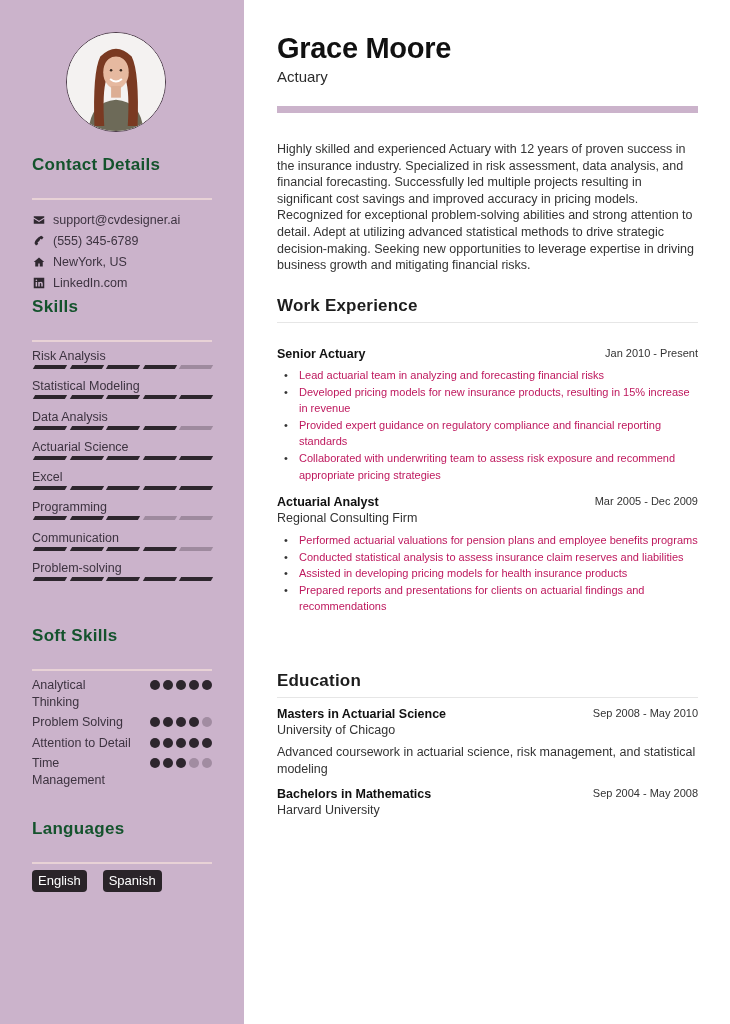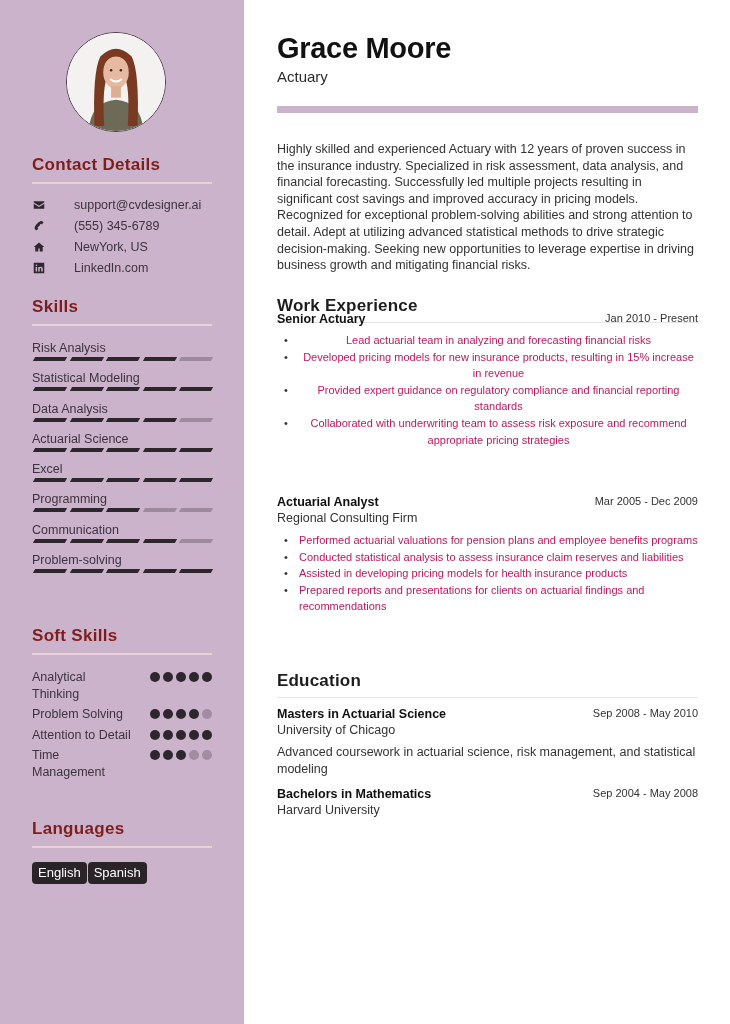--- a/index.html
+++ b/index.html
@@ -12,41 +12,41 @@
   }
   .photo {
     position: absolute; left: 66px; top: 32px; width: 100px; height: 100px;
     border-radius: 50%; border: 1.5px solid #4a3a48; overflow: hidden;
     background: #f3f1f0;
   }
   .photo svg { width: 100%; height: 100%; display: block; }
 
   .side-section { position: absolute; left: 32px; width: 180px; }
   .side-heading {
-    font-size: 17px; font-weight: bold; color: #7f1d1d; letter-spacing: 0.3px;
-    padding-bottom: 7px; border-bottom: 2px solid #e8d2d6; margin-bottom: 14px;
+    font-size: 17px; font-weight: bold; color: #14532d; letter-spacing: 0.3px;
+    padding-bottom: 23px; border-bottom: 2px solid #e8d2d6; margin-bottom: 6px;
   }
 
-  .contact-item { display: flex; align-items: flex-start; height: 21px; font-size: 12.5px; color: #3d3340; gap: 21px; }
+  .contact-item { display: flex; align-items: flex-end; height: 21px; font-size: 12.5px; color: #3d3340; }
   .contact-item .ic { width: 14px; height: 14px; margin-right: 7px; display: flex; align-items: center; justify-content: center; color: #2f2830; }
   .contact-item .ic svg { width: 12px; height: 12px; fill: #2f2830; }
 
   .skill { height: 30.3px; }
   .skill-name { font-size: 12.5px; color: #3d3340; line-height: 16px; height: 17px; }
   .skill-bars { display: flex; gap: 3px; margin-top: 0px; }
   .skill-bar { width: 33px; height: 4px; background: #2d262d; transform: skewX(-30deg); margin-left: 2px; }
   .skill-bar.off { background: #9e8a9e; }
 
   .soft { display: flex; justify-content: space-between; font-size: 12.5px; color: #3d3340; line-height: 16.5px; margin-bottom: 4px; }
   .soft-name { width: 100px; }
   .dots { display: flex; gap: 3px; padding-top: 3px; }
   .dot { width: 10px; height: 10px; border-radius: 50%; background: #2d262d; }
   .dot.off { background: #a18ca1; }
 
-  .langs { display: flex; gap: 1px; }
+  .langs { display: flex; gap: 16px; }
   .lang { background: #2a2429; color: #ffffff; font-size: 13px; padding: 3px 6px; border-radius: 4px; line-height: 16px; }
 
   .main { position: absolute; left: 277px; top: 0; width: 421px; }
   .name { position: absolute; top: 32px; font-size: 29px; font-weight: bold; color: #111; letter-spacing: -0.3px; }
   .title { position: absolute; top: 68px; font-size: 15px; color: #2b2b2b; }
   .header-rule { position: absolute; top: 106px; left: 0; width: 421px; height: 7px; background: #cbb3cb; }
 
   .summary { position: absolute; top: 141px; width: 421px; font-size: 12.5px; line-height: 16.6px; color: #333; }
 
   .sec-heading {
@@ -260,21 +260,21 @@
 
 <main class="main">
   <h1 class="name">Grace Moore</h1>
   <div class="title">Actuary</div>
   <div class="header-rule"></div>
 
   <p class="summary">Highly skilled and experienced Actuary with 12 years of proven success in the insurance industry. Specialized in risk assessment, data analysis, and financial forecasting. Successfully led multiple projects resulting in significant cost savings and improved accuracy in pricing models. Recognized for exceptional problem-solving abilities and strong attention to detail. Adept at utilizing advanced statistical methods to drive strategic decision-making. Seeking new opportunities to leverage expertise in driving business growth and mitigating financial risks.</p>
 
   <h2 class="sec-heading" style="top:296px;">Work Experience</h2>
 
-  <div class="entry" style="top:311px;text-align:center;">
+  <div class="entry" style="top:346px;">
     <div class="entry-head">
       <span class="entry-title">Senior Actuary</span>
       <span class="entry-date">Jan 2010 - Present</span>
     </div>
     <ul>
       <li>Lead actuarial team in analyzing and forecasting financial risks</li>
       <li>Developed pricing models for new insurance products, resulting in 15% increase in revenue</li>
       <li>Provided expert guidance on regulatory compliance and financial reporting standards</li>
       <li>Collaborated with underwriting team to assess risk exposure and recommend appropriate pricing strategies</li>
     </ul>

